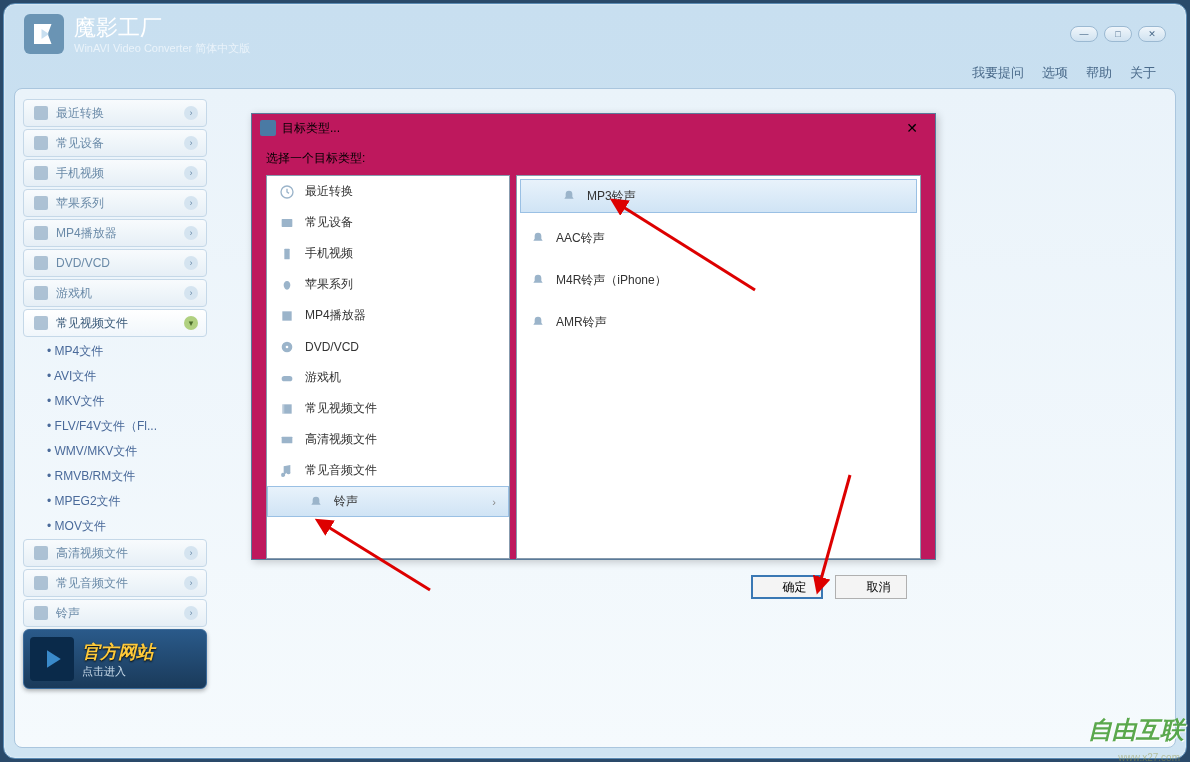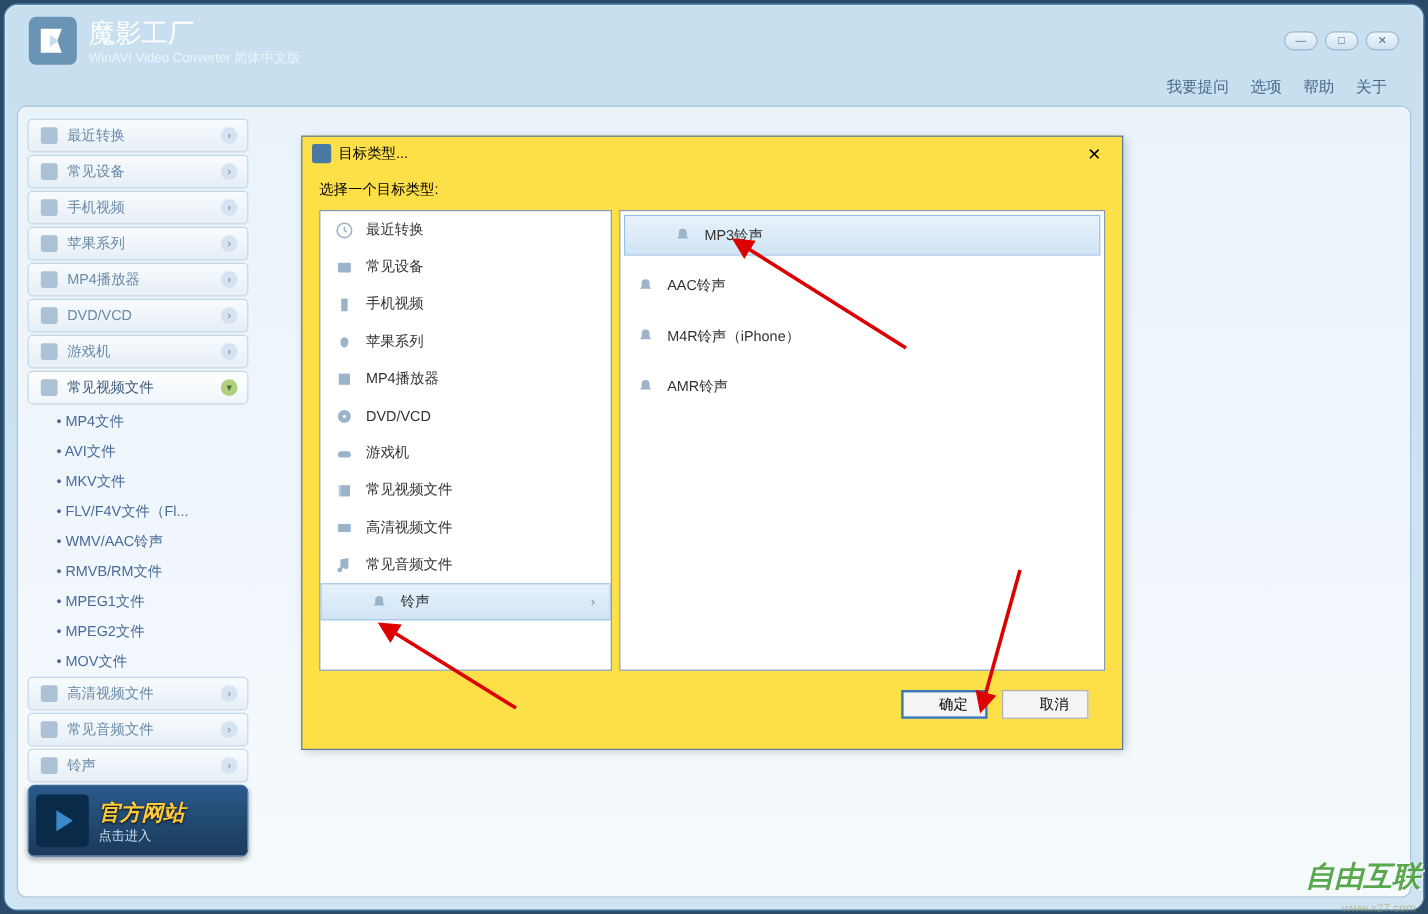--- a/index.html
+++ b/index.html
@@ -41,22 +41,22 @@
 .banner {
   height: 60px; border-radius: 6px; border: 1px solid #3a6a9a;
   background: linear-gradient(#2a5a8a,#1a3a5a); display: flex; align-items: center; gap: 8px; padding: 6px;
   box-shadow: 0 2px 4px rgba(0,0,0,.3);
 }
 .banner-icon { width: 44px; height: 44px; background: #0a2a4a; border-radius: 4px; display: flex; align-items: center; justify-content: center; }
 .banner-title { font-size: 18px; color: #ffca3a; font-weight: bold; font-style: italic; text-shadow: 0 1px 2px #000; }
 .banner-sub { font-size: 11px; color: #cadcea; }
 
 .dialog {
-  position: absolute; left: 251px; top: 113px; width: 685px; height: 512px;
-  background: #fde047; border: 1px solid #5a7a9a; box-shadow: 2px 2px 8px rgba(0,0,0,.2);
+  position: absolute; left: 251px; top: 113px; width: 685px; height: 447px;
+  background: #be185d; border: 1px solid #5a7a9a; box-shadow: 2px 2px 8px rgba(0,0,0,.2);
 }
 .dlg-title { height: 28px; display: flex; align-items: center; padding: 0 8px; font-size: 12px; gap: 6px; }
 .dlg-title-icon { width: 16px; height: 16px; background: #4a7aa4; border-radius: 2px; }
 .dlg-close { margin-left: auto; width: 30px; text-align: center; font-size: 14px; cursor: pointer; }
 .dlg-body { padding: 8px 14px; }
 .dlg-label { font-size: 12px; margin-bottom: 8px; }
 .panels { display: flex; gap: 6px; }
 .panel { border: 1px solid #879bae; height: 384px; background: #fff; overflow: auto; }
 .panel.left { width: 244px; }
 .panel.right { flex: 1; }
@@ -154,23 +154,22 @@
       <div class="side-item expanded">
         <span class="side-icon"></span>
         <span>常见视频文件</span>
         <span class="chev">▾</span>
       </div>
       <div id="sidebar-subs">
           <div class="side-sub">MP4文件</div>
           <div class="side-sub">AVI文件</div>
           <div class="side-sub">MKV文件</div>
           <div class="side-sub">FLV/F4V文件（Fl...</div>
-          <div class="side-sub">WMV/AAC铃声</div>
+          <div class="side-sub">WMV/MKV文件</div>
           <div class="side-sub">RMVB/RM文件</div>
-          <div class="side-sub">MPEG1文件</div>
           <div class="side-sub">MPEG2文件</div>
           <div class="side-sub">MOV文件</div>
         </div>
       <div id="sidebar-after">
           <div class="side-item">
             <span class="side-icon"></span>
             <span>高清视频文件</span>
             <span class="chev">›</span>
           </div>
           <div class="side-item">

